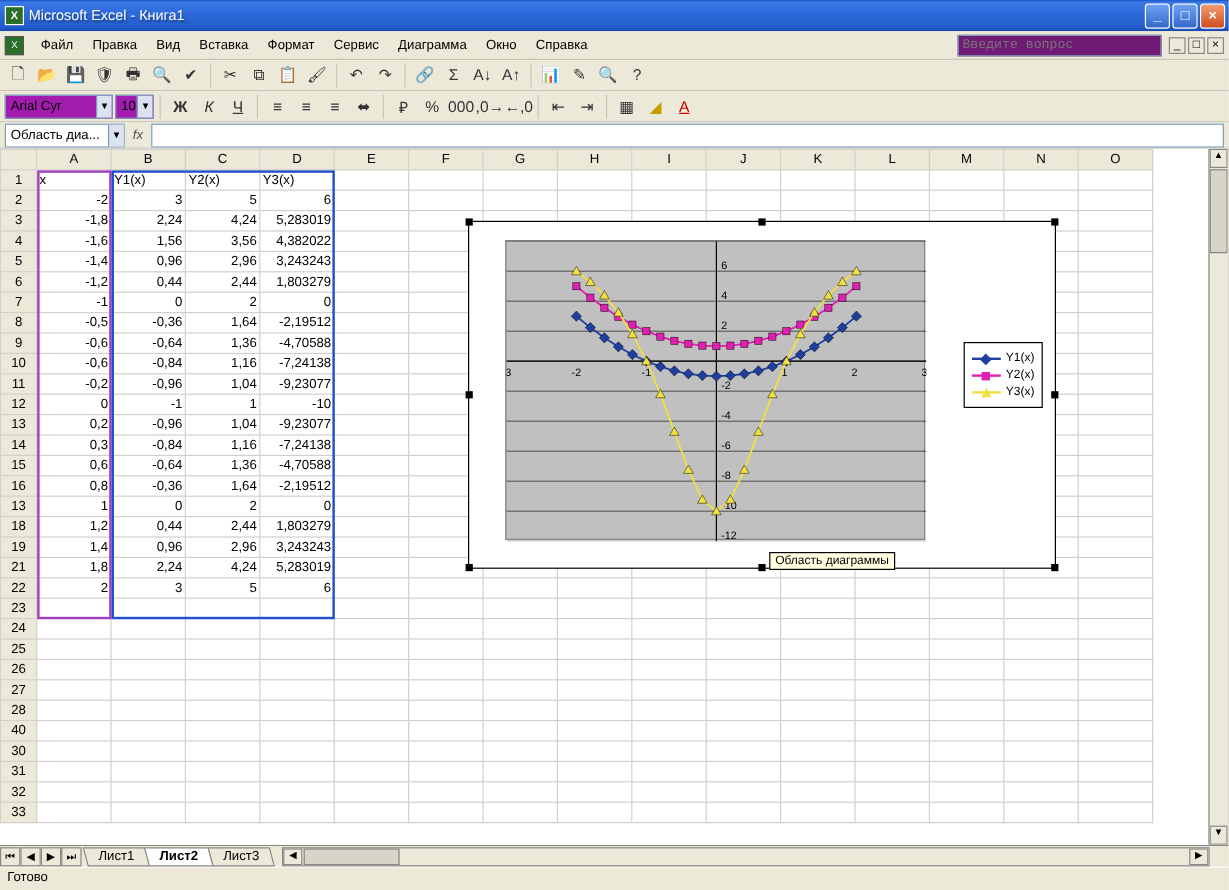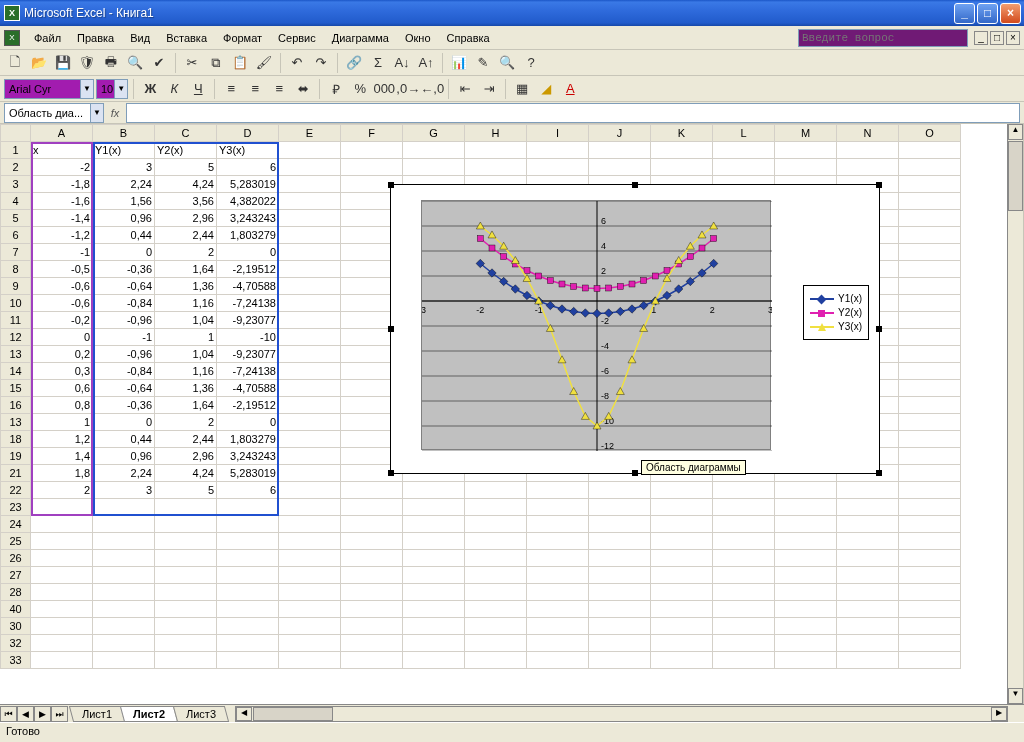--- a/index.html
+++ b/index.html
@@ -696,20 +696,38 @@
           <td></td>
           <td></td>
           <td></td>
           <td></td>
           <td></td>
           <td></td>
           <td></td>
         </tr>
         <tr>
           <th class="row">30</th>
+          <td></td>
+          <td></td>
+          <td></td>
+          <td></td>
+          <td></td>
+          <td></td>
+          <td></td>
+          <td></td>
+          <td></td>
+          <td></td>
+          <td></td>
+          <td></td>
+          <td></td>
+          <td></td>
+          <td></td>
+        </tr>
+        <tr>
+          <th class="row">31</th>
           <td></td>
           <td></td>
           <td></td>
           <td></td>
           <td></td>
           <td></td>
           <td></td>
           <td></td>
           <td></td>
           <td></td>

